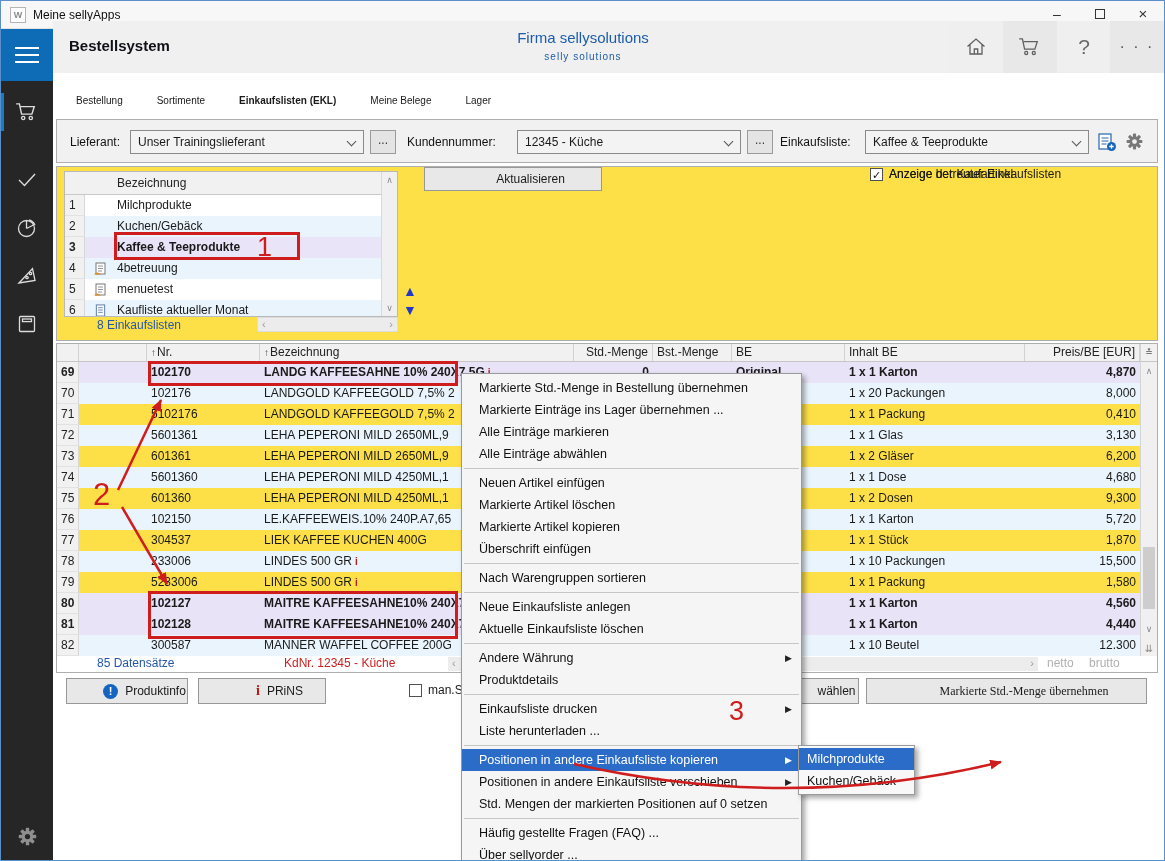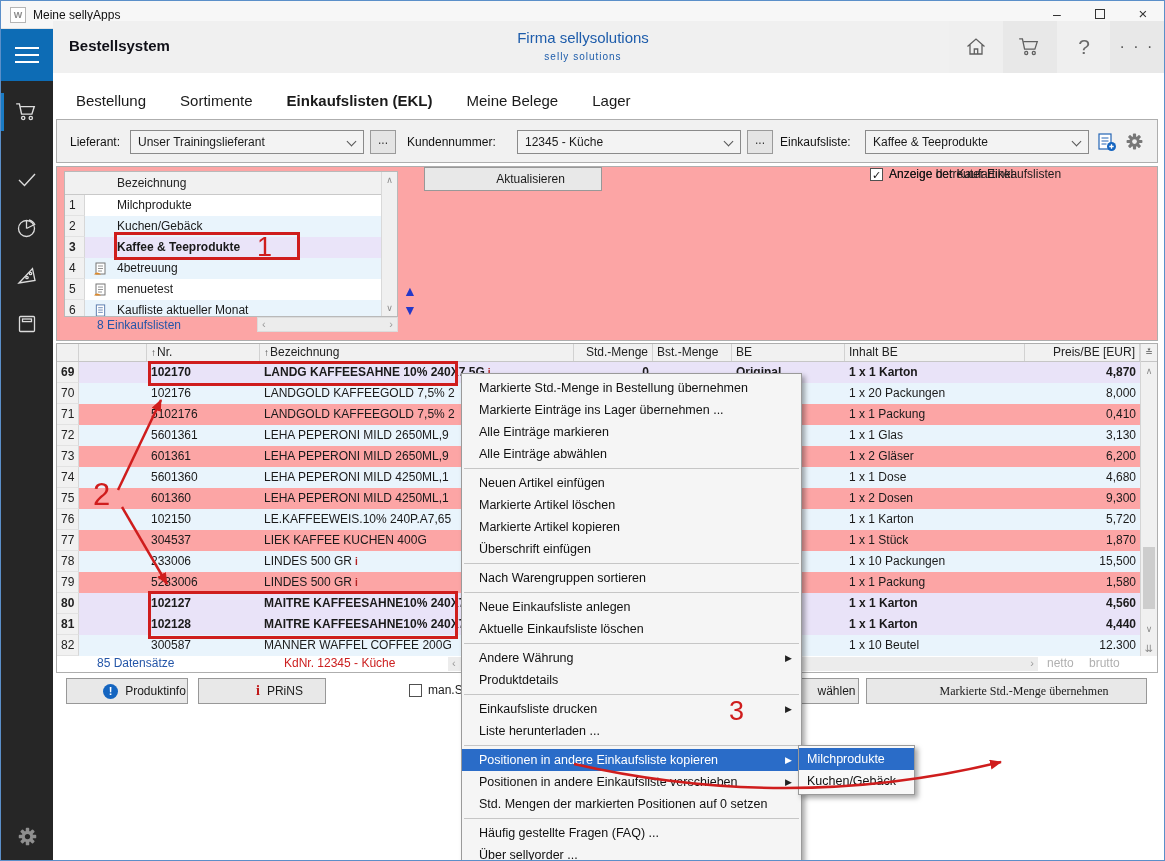--- a/index.html
+++ b/index.html
@@ -30,25 +30,25 @@
   .app-title { position:absolute; left:16px; top:16px; font-size:15px; font-weight:bold; color:#101018; }
   .firma { position:absolute; left:400px; top:8px; width:260px; text-align:center; color:#1d5cab; font-size:15px; }
   .firma-sub { position:absolute; left:400px; top:30px; width:260px; text-align:center; color:#1d5cab; font-size:10px; letter-spacing:1px; }
   .hdr-icon-cell { position:absolute; top:0; width:54px; height:52px; display:flex; align-items:center; justify-content:center; color:#5f5f5f; }
   .hic-a { background:#efefef; } .hic-b { background:#e8e8e8; }
   .hdr-q { font-size:21px; font-weight:300; color:#6a6a6a; }
   .hdr-dots { font-size:16px; letter-spacing:2px; color:#555; }
 
   
   .tabbar { position:absolute; left:75px; top:80px; height:38px; display:flex; align-items:center; gap:34px; }
-  .tab { font-size:15px; color:#1a1a1a; white-space:nowrap; }
+  .tab { font-size:10px; color:#1a1a1a; white-space:nowrap; }
   .tab.active { font-weight:bold; }
 
   
-  .panel { position:absolute; border:1px solid #aeaeae; background:#fca5a5; }
+  .panel { position:absolute; border:1px solid #aeaeae; background:#fde047; }
   .filter-panel { left:55px; top:118px; width:1102px; height:44px; background:#f1f1f1; }
   .flabel { position:absolute; top:15px; color:#111; }
   .fselect { position:absolute; top:10px; height:24px; background:#f3f3f3; border:1px solid #8a8a8a; display:flex; align-items:center; padding:0 22px 0 7px; white-space:nowrap; overflow:hidden; }
   .chev { position:absolute; right:8px; top:7px; width:7px; height:7px; border-right:1.4px solid #555; border-bottom:1.4px solid #555; transform:rotate(45deg); }
   .dots-btn { position:absolute; top:10px; width:26px; height:24px; background:#e4e4e4; border:1px solid #9a9a9a; text-align:center; line-height:18px; color:#333; }
 
   
   .upper-panel { left:55px; top:165px; width:1102px; height:175px; }
   .ekl-grid { position:absolute; left:7px; top:4px; width:334px; height:146px; border:1px solid #b9b9b9; background:#fff; overflow:hidden; }
   .ekl-head { height:23px; background:#f1f1f1; border-bottom:1px solid #c9c9c9; line-height:22px; padding-left:52px; color:#222; }

